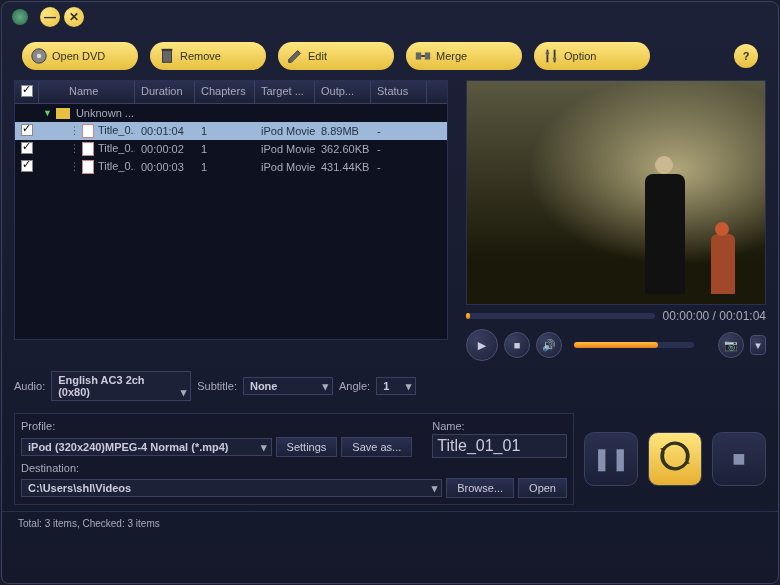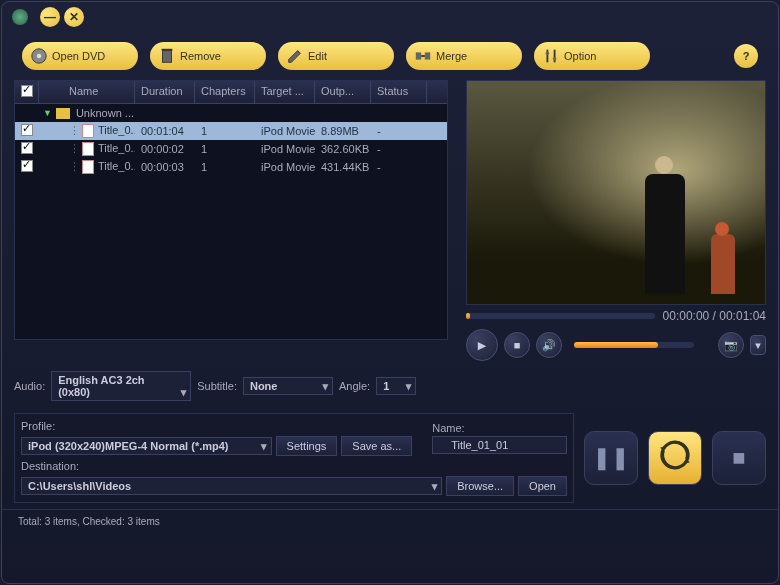--- a/index.html
+++ b/index.html
@@ -53,21 +53,21 @@
 .volslider .vfill { position: absolute; left: 0; top: 0; height: 100%; width: 70%; background: linear-gradient(#ffc040, #e68020); border-radius: 3px; }
 .audiobar { display: flex; align-items: center; gap: 6px; padding: 6px 12px; margin-top: 4px; }
 .audiobar label { color: #aab; }
 .dropdown { background: #1c2138; border: 1px solid #3a4060; color: #ccd; padding: 2px 18px 2px 6px; position: relative; font-size: 11px; font-weight: bold; }
 .dropdown::after { content: "▾"; position: absolute; right: 4px; color: #aab; }
 .bottompanel { display: flex; padding: 6px 12px; gap: 10px; }
 .settingsleft { flex: 1; border: 1px solid #2a3050; padding: 6px; display: flex; flex-direction: column; gap: 4px; background: #14182a; }
 .settingsrow { display: flex; align-items: center; gap: 4px; }
 .settingsrow .dropdown { flex: 1; }
 .smbtn { background: linear-gradient(#2a3050, #1c2138); border: 1px solid #3a4060; color: #ccd; padding: 3px 10px; font-size: 11px; cursor: pointer; }
-.namebox { flex: 1; background: #1c2138; border: 1px solid #3a4060; color: #ccd; padding: 2px 18px; font-size: 11px; }
+.namebox { flex: 1; background: #1c2138; border: 1px solid #3a4060; color: #ccd; padding: 2px 4px; font-size: 16px; }
 .actions { display: flex; gap: 10px; align-items: center; }
 .bigbtn { width: 54px; height: 54px; border-radius: 10px; background: linear-gradient(#2a3050, #1c2138); border: 1px solid #3a4060; display: flex; align-items: center; justify-content: center; color: #8890b0; cursor: pointer; font-size: 22px; }
 .bigbtn.primary { background: linear-gradient(#ffe680, #e6b030); color: #332; font-size: 30px; }
 .statusbar { padding: 6px 16px; color: #aab; font-size: 10px; border-top: 1px solid #2a3050; margin-top: 0; }
 svg { width: 100%; height: 100%; }
 </style>
 </head>
 <body>
 
 <div class="window">

